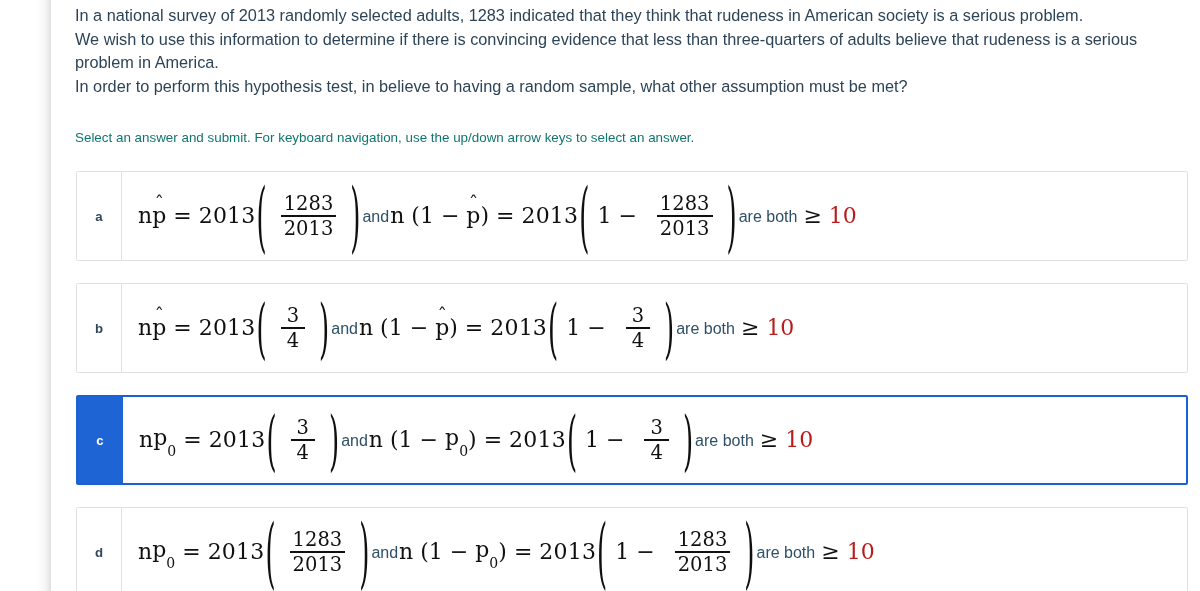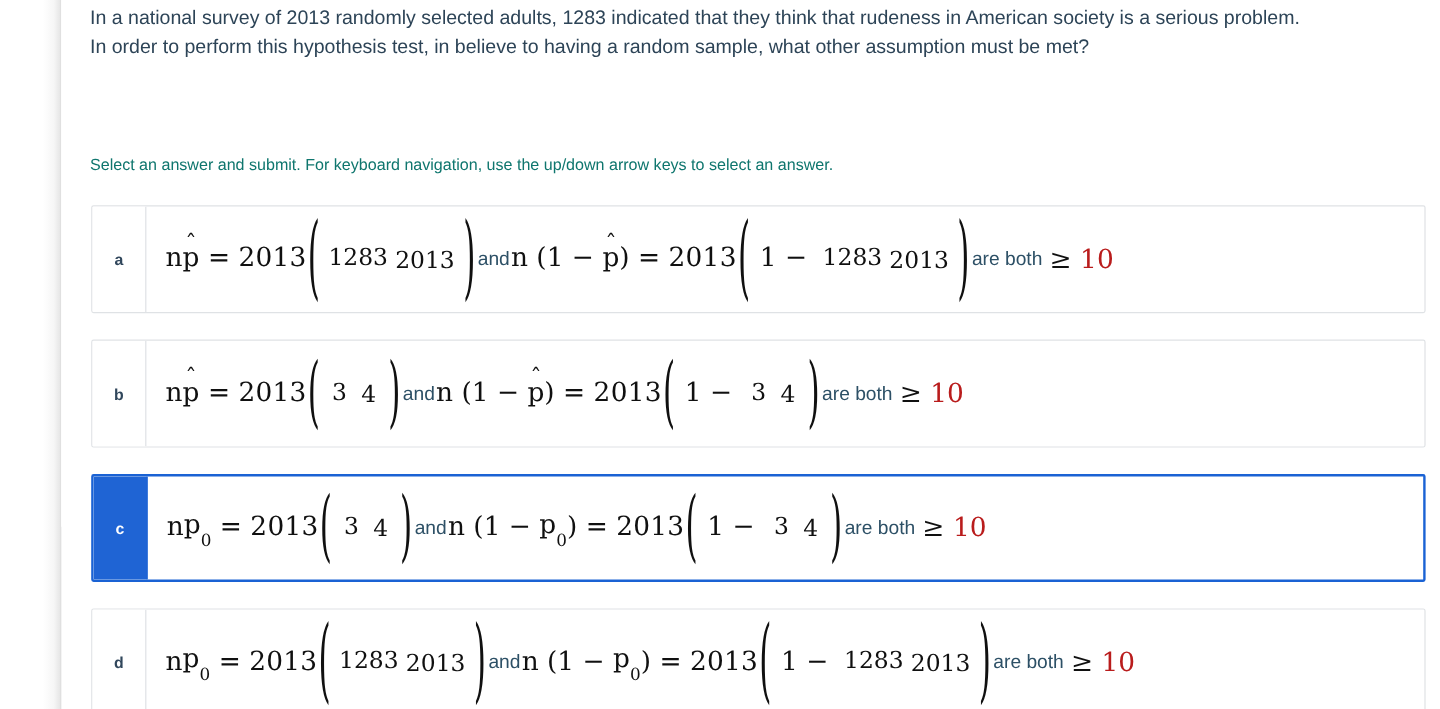--- a/index.html
+++ b/index.html
@@ -154,25 +154,25 @@
     color: #101010;
     margin: 0 1px;
   }
   .paren.small {
     transform: scaleY(2.5);
   }
 
   
   .frac {
     display: inline-flex;
-    flex-direction: row;
+    flex-direction: column;
     align-items: center;
     justify-content: center;
     vertical-align: middle;
-    margin: 0 3px;
+    margin: 0 13px;
     line-height: 1;
   }
   .frac .top {
     font-size: 19.5px;
     padding: 0 3px 2px 3px;
   }
   .frac .bar {
     width: 100%;
     height: 1.4px;
     background: #101010;
@@ -213,20 +213,21 @@
 </head>
 <body>
 
 <div id="left-gutter"></div>
 <div id="left-gutter-line"></div>
 
 <div id="content">
 
   <div id="stem">
     <p>In a national survey of 2013 randomly selected adults, 1283 indicated that they think that rudeness in American society is a serious problem.</p>
+    <p>We wish to use this information to determine if there is convincing evidence that less than three-quarters of adults believe that rudeness is a serious problem in America.</p>
     <p>In order to perform this hypothesis test, in believe to having a random sample, what other assumption must be met?</p>
   </div>
 
   <div id="instruction">Select an answer and submit. For keyboard navigation, use the up/down arrow keys to select an answer.</div>
 
   <div id="options">
       <div class="option" role="button">
         <div class="letter-col">a</div>
         <div class="body-col">
           <div class="mathrow">

